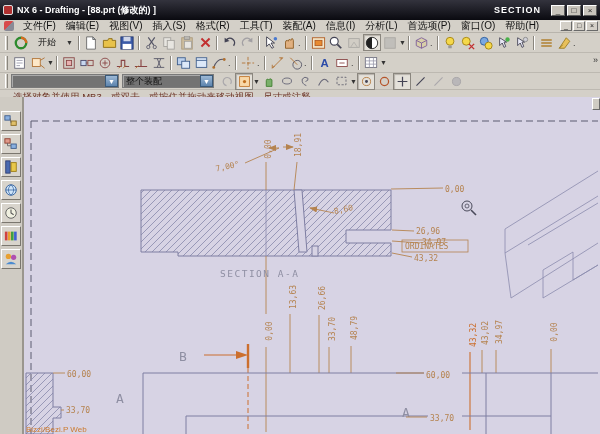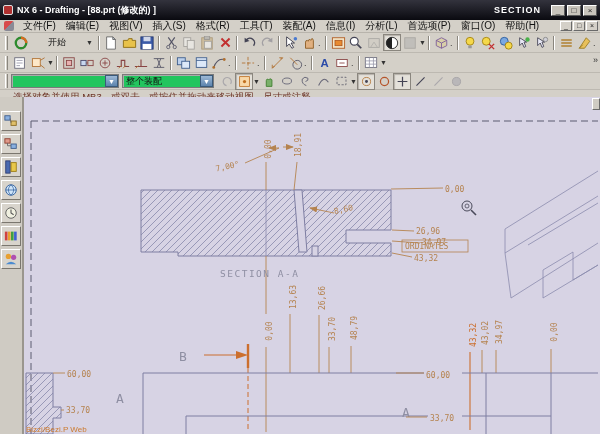--- a/index.html
+++ b/index.html
@@ -23,27 +23,27 @@
   
   .tbrow{height:20px;background:#d4d0c8;border-bottom:1px solid #bdb9b1;display:flex;align-items:center;padding:0 2px;position:relative;}
   .tb-grip{width:3px;height:14px;border-left:1px solid #fff;border-right:1px solid #8a867e;margin:0 3px;}
   .tb-sep{width:2px;height:14px;border-left:1px solid #8a867e;border-right:1px solid #fff;margin:0 2px;}
   .ti{width:18px;height:17px;display:flex;align-items:center;justify-content:center;flex:0 0 auto;border:1px solid transparent;}
   .ti svg{display:block;}
   .ti.pressed{border:1px solid #8a867e;background:#e4e1da;box-shadow:inset 1px 1px 1px #b5b1a9;}
   .ti.disabled{opacity:.45;}
   .caret{font-size:7px;color:#333;width:7px;text-align:center;flex:0 0 auto;}
   .dot{font-size:9px;color:#333;width:5px;flex:0 0 auto;}
-  .startbtn{display:flex;align-items:center;gap:20px;padding:0 3px;height:17px;flex:0 0 auto;}
+  .startbtn{display:flex;align-items:center;gap:10px;padding:0 3px;height:17px;flex:0 0 auto;}
   .startbtn .lbl{font-size:9px;color:#111;}
   .overflow{position:absolute;right:2px;top:2px;font-size:9px;color:#333;}
 
   
   .selbar{height:17px;background:#d4d0c8;border-bottom:1px solid #bdb9b1;display:flex;align-items:center;padding:0 2px;}
-  .combo{height:14px;background:#22c55e;border:1px solid #7a7a7a;box-shadow:inset 1px 1px 0 #aaa;display:flex;align-items:center;margin-right:3px;}
+  .combo{height:14px;background:#737373;border:1px solid #7a7a7a;box-shadow:inset 1px 1px 0 #aaa;display:flex;align-items:center;margin-right:3px;}
   .combo .val{flex:1;font-size:9px;padding:0 3px;color:#111;white-space:nowrap;overflow:hidden;}
   .combo .cbtn{width:13px;height:12px;background:linear-gradient(#9db9d6,#5d84ad);border:1px solid #3a5a7a;color:#fff;font-size:7px;line-height:11px;text-align:center;}
 
   
   .promptbar{height:15px;background:#d4d0c8;border-bottom:1px solid #9a968e;display:flex;align-items:center;padding:0 5px;margin-left:8px;}
   .promptbar .ptxt{font-size:9.5px;color:#6b3226;white-space:nowrap;}
 
   
   .main{position:absolute;left:0;top:97px;width:600px;height:337px;display:flex;}
   .resbar{width:24px;background:#cfcbc3;border-right:2px solid #9a968e;padding-top:14px;display:flex;flex-direction:column;align-items:center;gap:3px;}

